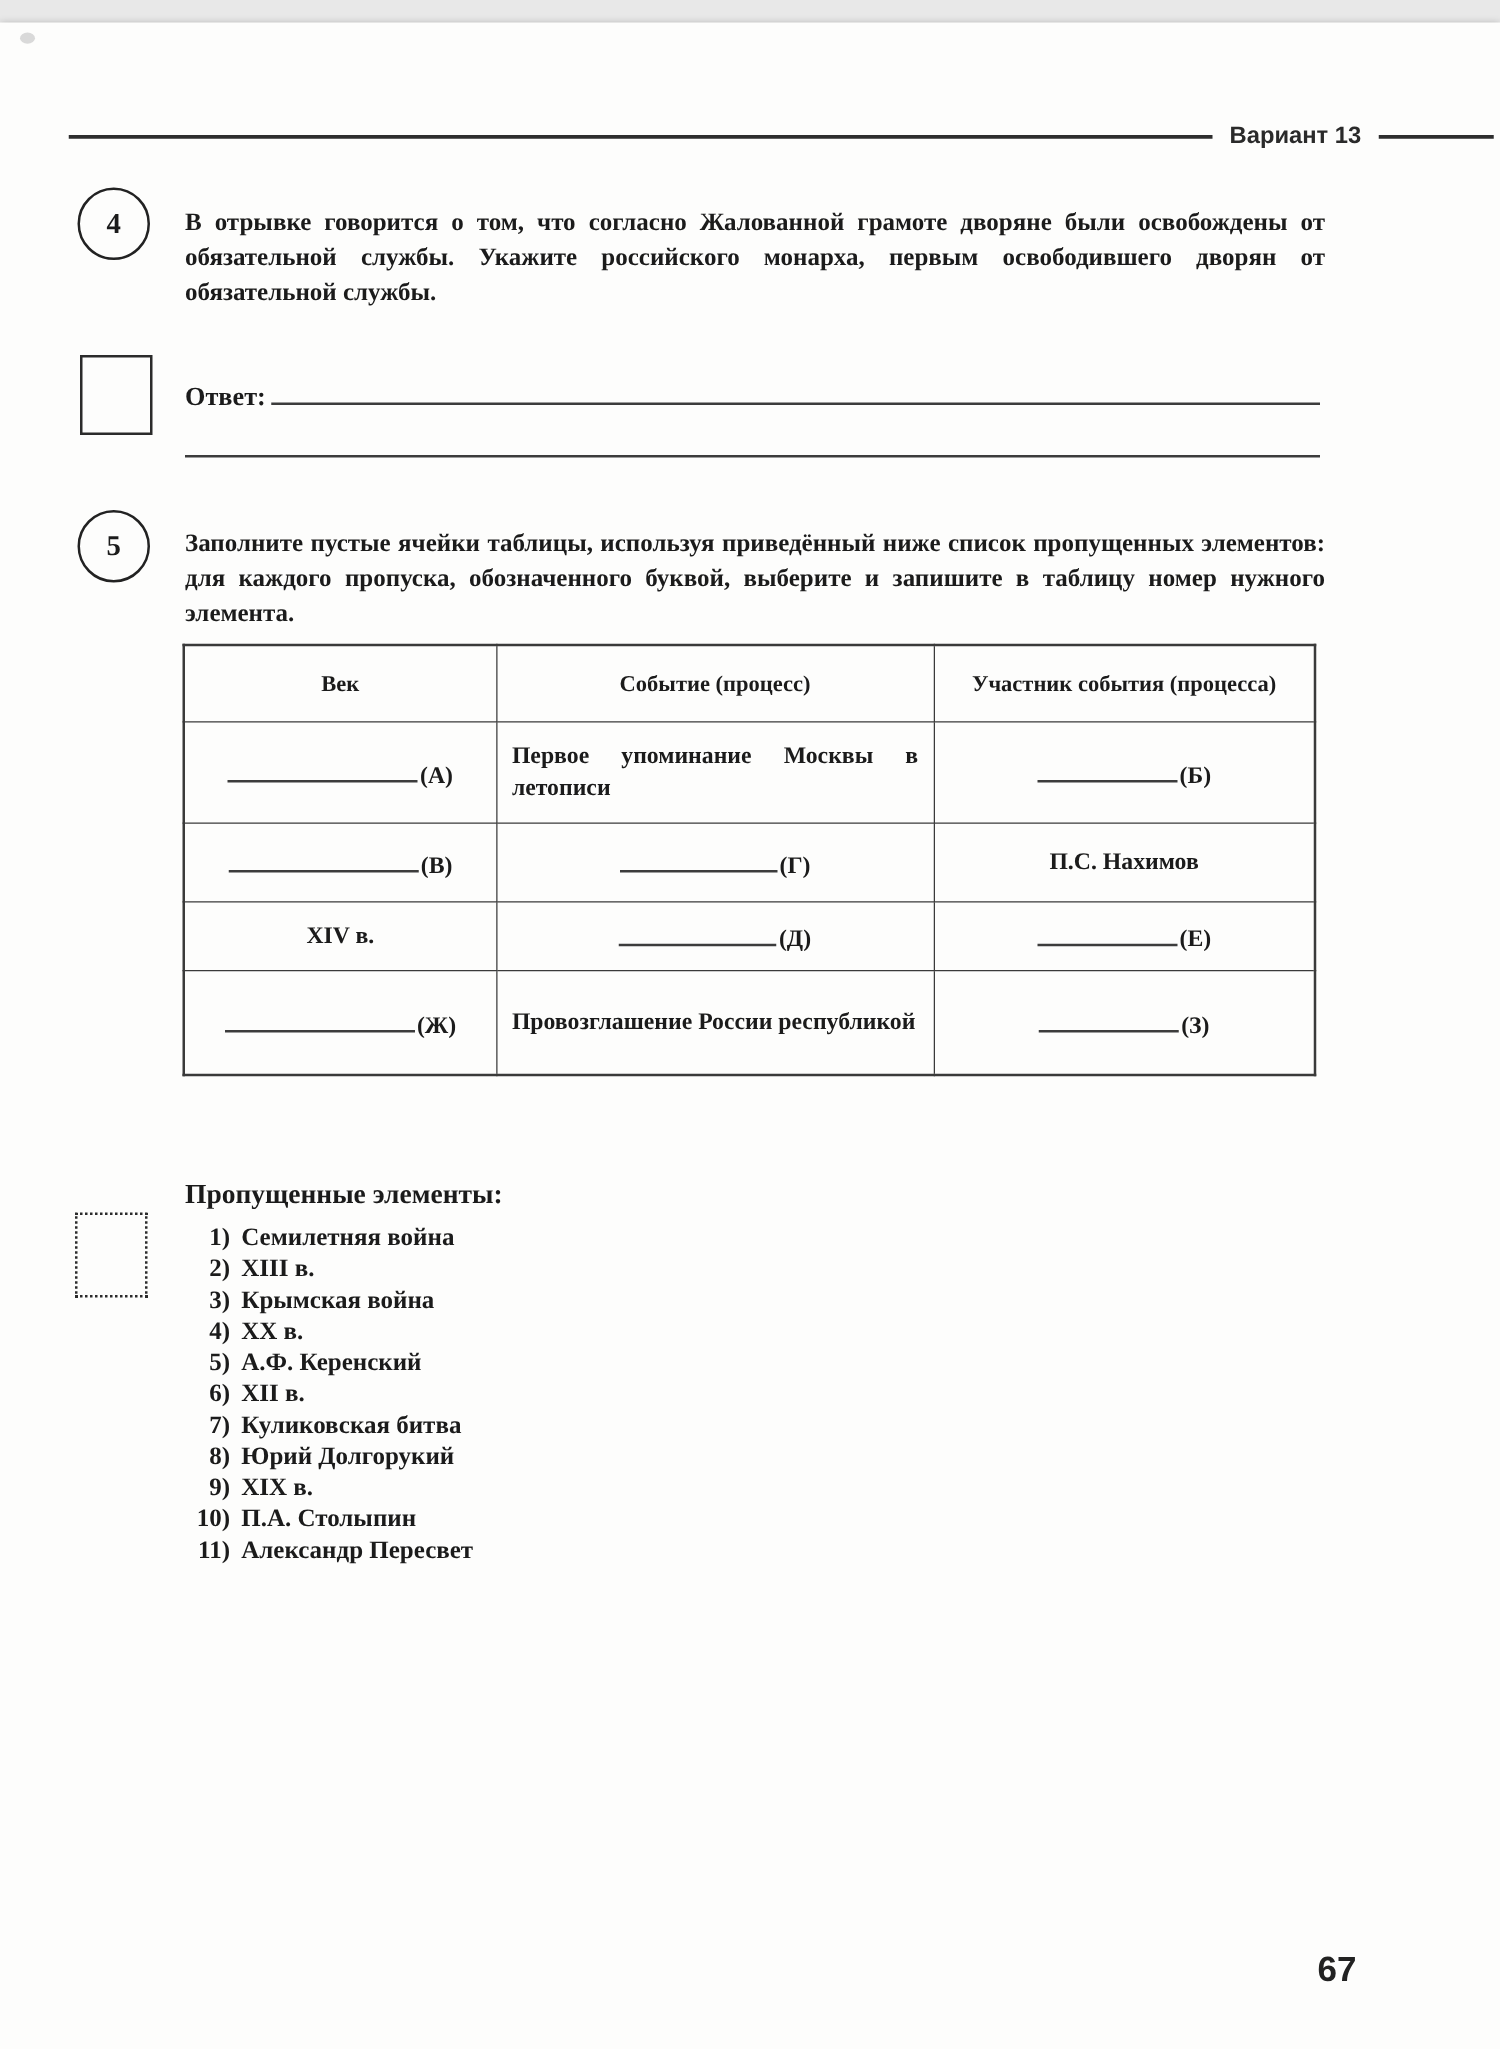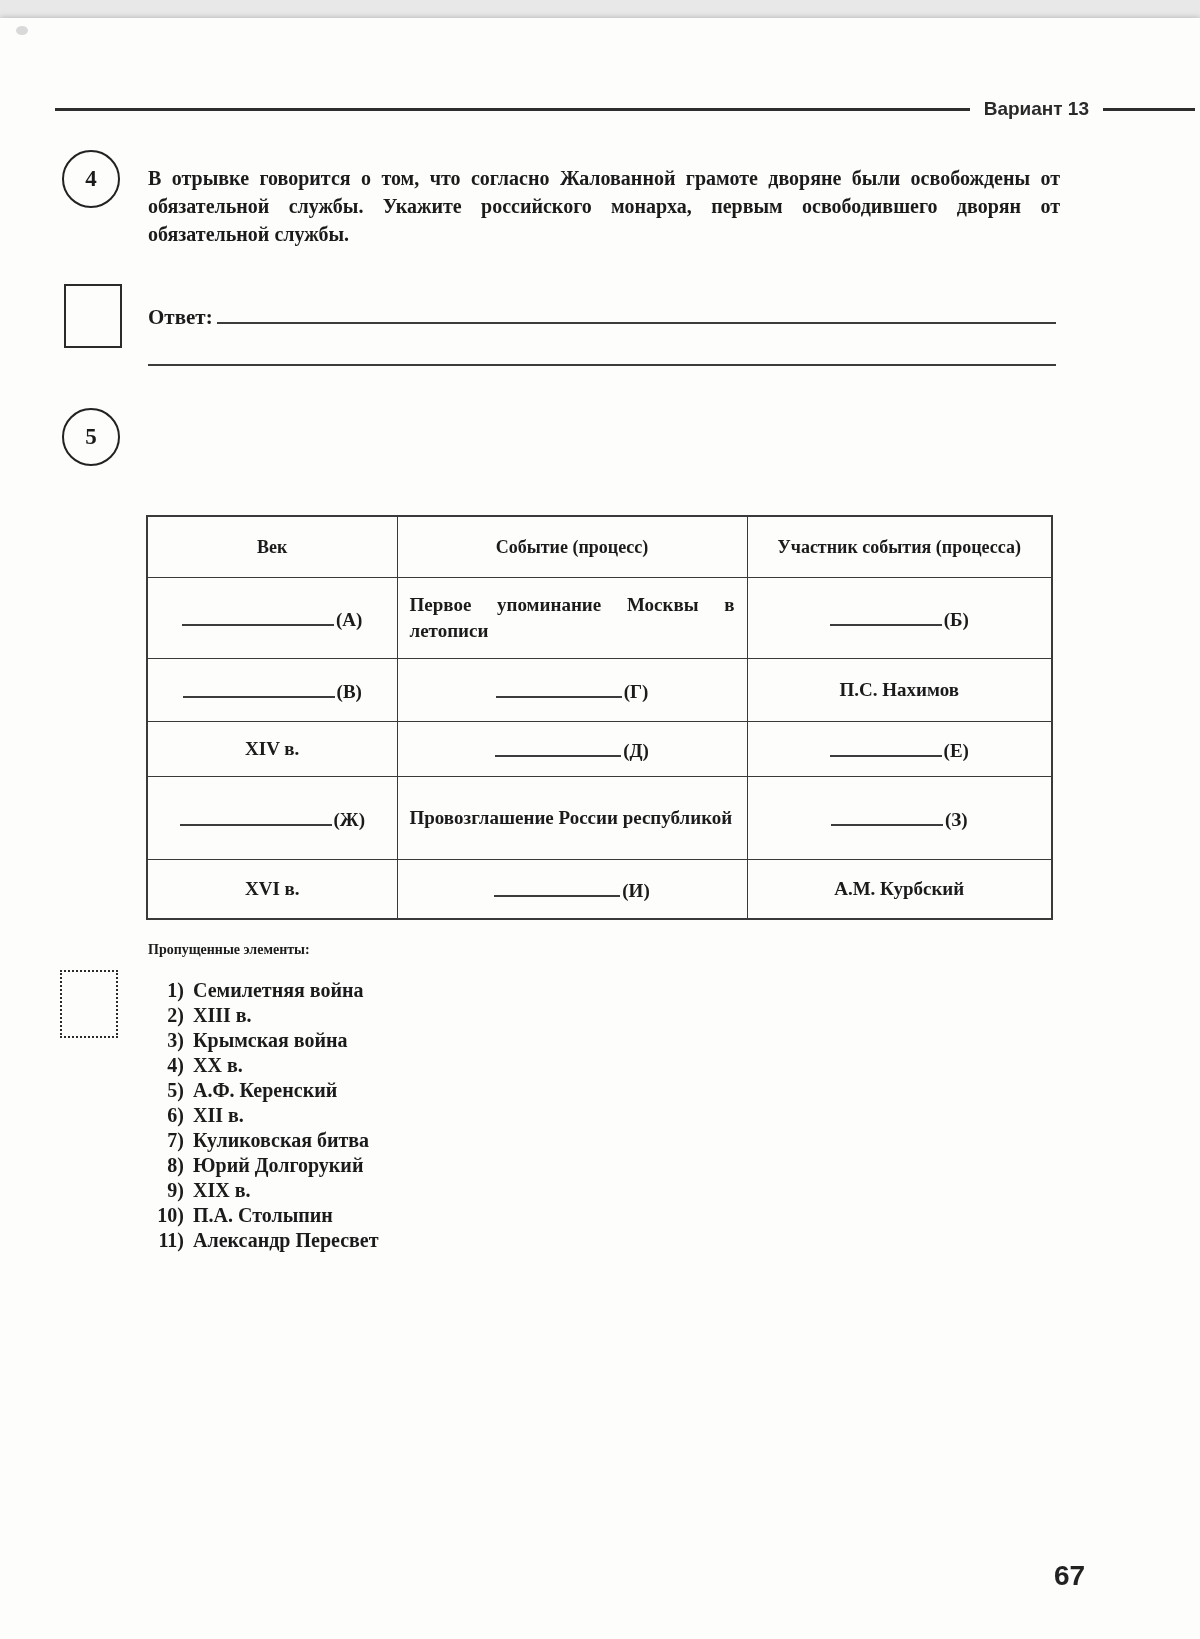--- a/index.html
+++ b/index.html
@@ -93,21 +93,21 @@
     height:1em;vertical-align:baseline;margin-right:2px;
   }
   .blank-c1{width:152px;}
   .blank-c2{width:126px;}
   .blank-c3{width:112px;}
   .blank-label{white-space:nowrap;}
 
   
   .missing-title{
     position:absolute;left:148px;top:924px;
-    font-size:14px;font-weight:700;
+    font-size:22px;font-weight:700;
   }
   .missing-list{
     position:absolute;left:138px;top:960px;width:600px;
     font-size:20px;font-weight:700;
   }
   .mi{display:flex;line-height:25px;}
   .mi-num{width:46px;text-align:right;padding-right:9px;flex:none;}
   .mi-text{white-space:nowrap;}
 
   .page-number{
@@ -135,20 +135,21 @@
   <div class="score-box solid"></div>
   <div class="answer-row">
     <span class="answer-label">Ответ:</span>
     <span class="answer-line"></span>
   </div>
   <div class="answer-line2"></div>
 
   <div class="qnum-circle q5-circle">
     <span>5</span>
   </div>
+  <div class="qtext q5-text">Заполните пустые ячейки таблицы, используя приведённый ниже список пропущенных элементов: для каждого пропуска, обозначенного буквой, выберите и запишите в таблицу номер нужного элемента.</div>
 
   <table class="q5-table">
     <colgroup>
         <col style="width:250px">
         <col style="width:350px">
         <col style="width:305px">
       </colgroup>
     <thead>
       <tr>
         <th>Век</th>
@@ -170,25 +171,20 @@
       <tr class="row-h52">
         <td>XIV в.</td>
         <td><span class="blank blank-c2"></span><span class="blank-label">(Д)</span></td>
         <td><span class="blank blank-c3"></span><span class="blank-label">(Е)</span></td>
       </tr>
       <tr class="row-h78">
         <td><span class="blank blank-c1"></span><span class="blank-label">(Ж)</span></td>
         <td class="cell-left">Провозглашение России республикой</td>
         <td><span class="blank blank-c3"></span><span class="blank-label">(З)</span></td>
       </tr>
-      <tr class="row-h56">
-        <td>XVI в.</td>
-        <td><span class="blank blank-c2"></span><span class="blank-label">(И)</span></td>
-        <td>А.М. Курбский</td>
-      </tr>
     </tbody>
   </table>
 
   <div class="score-box dashed"></div>
   <div class="missing-title">Пропущенные элементы:</div>
 
   <div class="missing-list">
     <div class="mi">
         <span class="mi-num">1)</span>
         <span class="mi-text">Семилетняя война</span>

